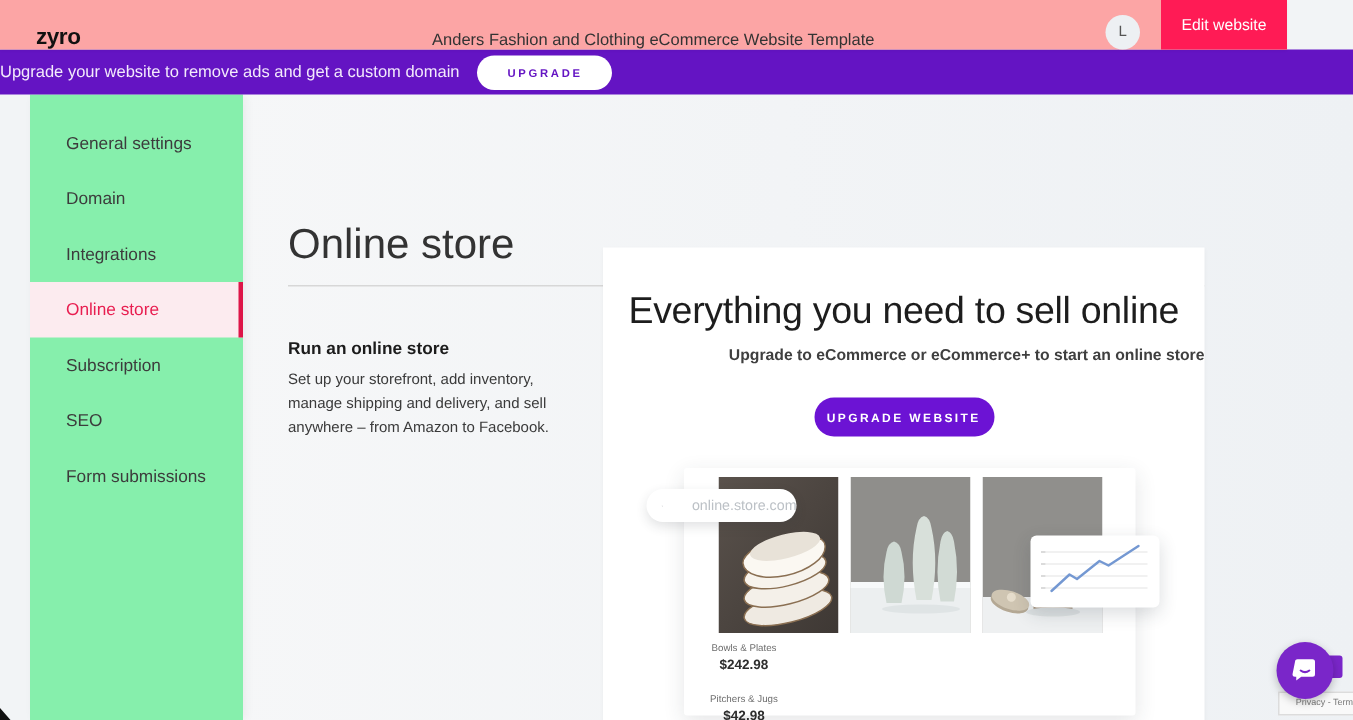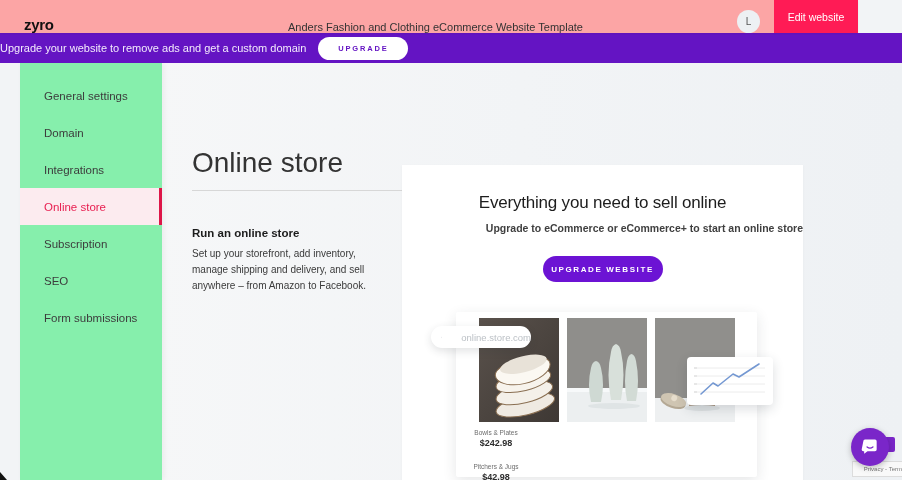--- a/index.html
+++ b/index.html
@@ -38,21 +38,21 @@
           background:linear-gradient(90deg,#f6f7f8 0%,#eef1f4 100%); }
   .page-title { position:absolute; left:50px; top:84px; font-size:28px; font-weight:300; color:#333; }
   .title-divider { position:absolute; left:50px; top:127px; width:611px; height:1px; background:#d7d7d7; }
   .section-heading { position:absolute; left:50px; top:164px; font-size:11.5px; font-weight:700; color:#1c1c1c; }
   .section-body { position:absolute; left:50px; top:183px; width:180px; font-size:10px;
                   line-height:1.6; color:#3a3a3a; }
 
   
   .card { position:absolute; left:260px; top:102px; width:401px; height:375px; background:#fff;
           box-shadow:0 1px 3px rgba(0,0,0,.04); }
-  .card-heading { margin-top:28px; text-align:center; font-size:17px; font-weight:300;
+  .card-heading { margin-top:28px; text-align:center; font-size:25px; font-weight:300;
                   color:#1d1d1d; letter-spacing:-.2px; }
   .card-sub { margin-top:9px; text-align:right; font-size:10.5px; font-weight:700; color:#3f3f3f; }
   .upgrade-website-btn { display:block; margin:22px auto 0; background:#6c13d4; color:#fff;
                          border:none; border-radius:999px; width:120px; height:26px;
                          font-size:8px; font-weight:700; letter-spacing:1.6px;
                          font-family:inherit; cursor:pointer; }
 
   
   .mockup { position:absolute; left:54px; top:147px; width:301px; height:165px; background:#fff;
             border-radius:2px; box-shadow:0 4px 14px rgba(40,50,60,.12); }

